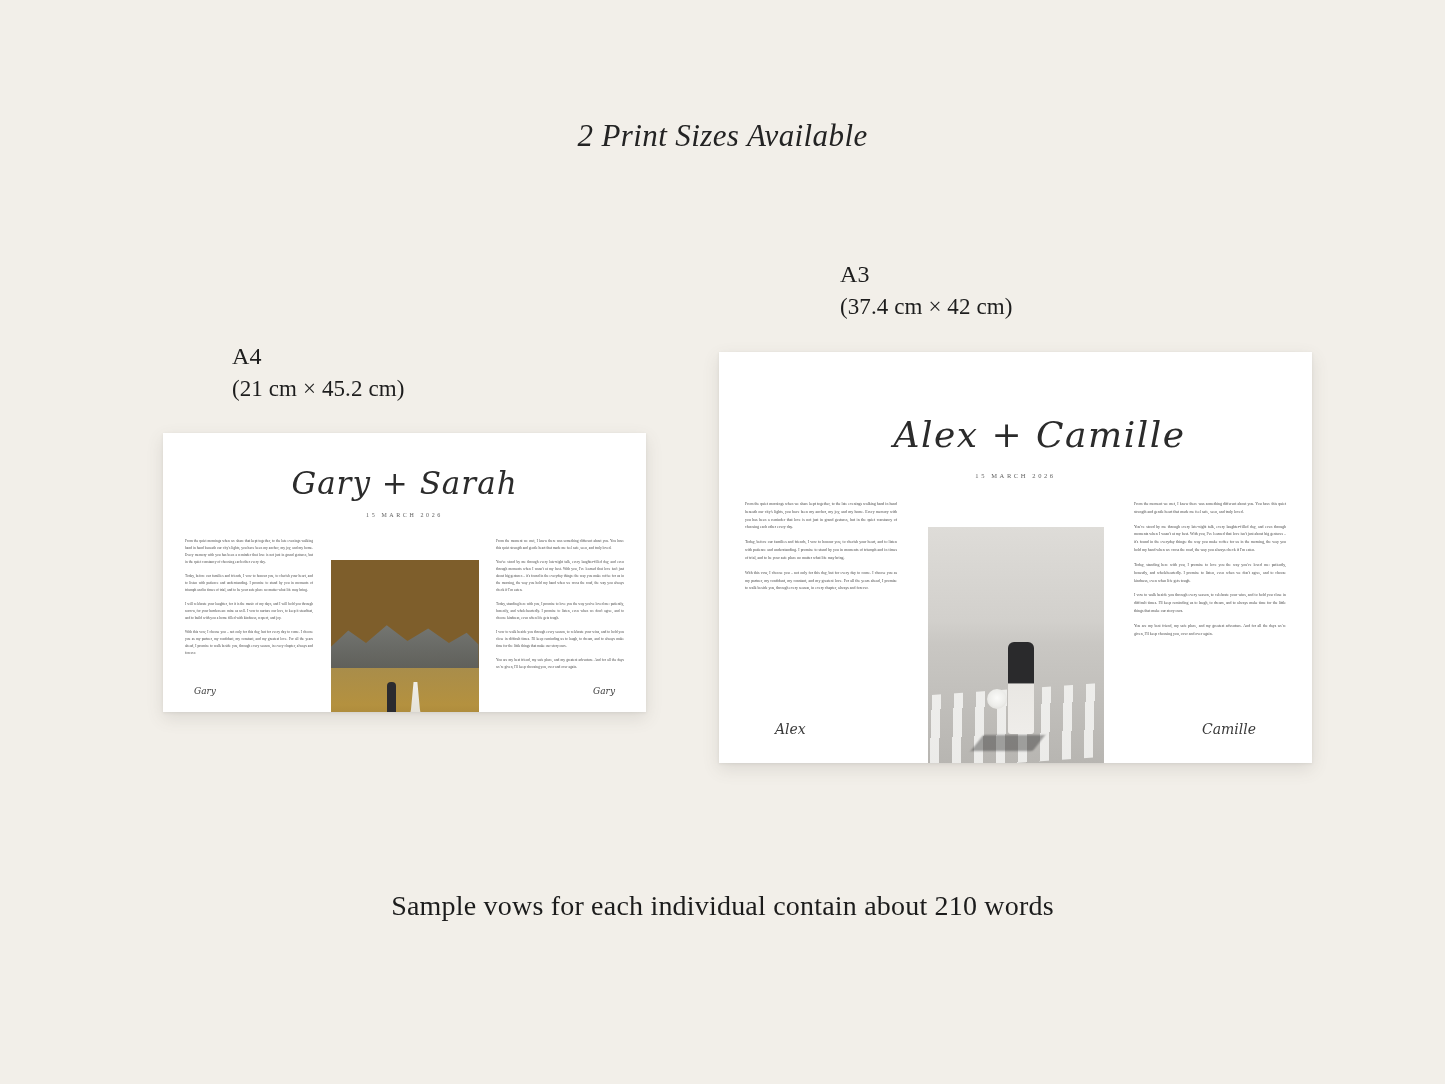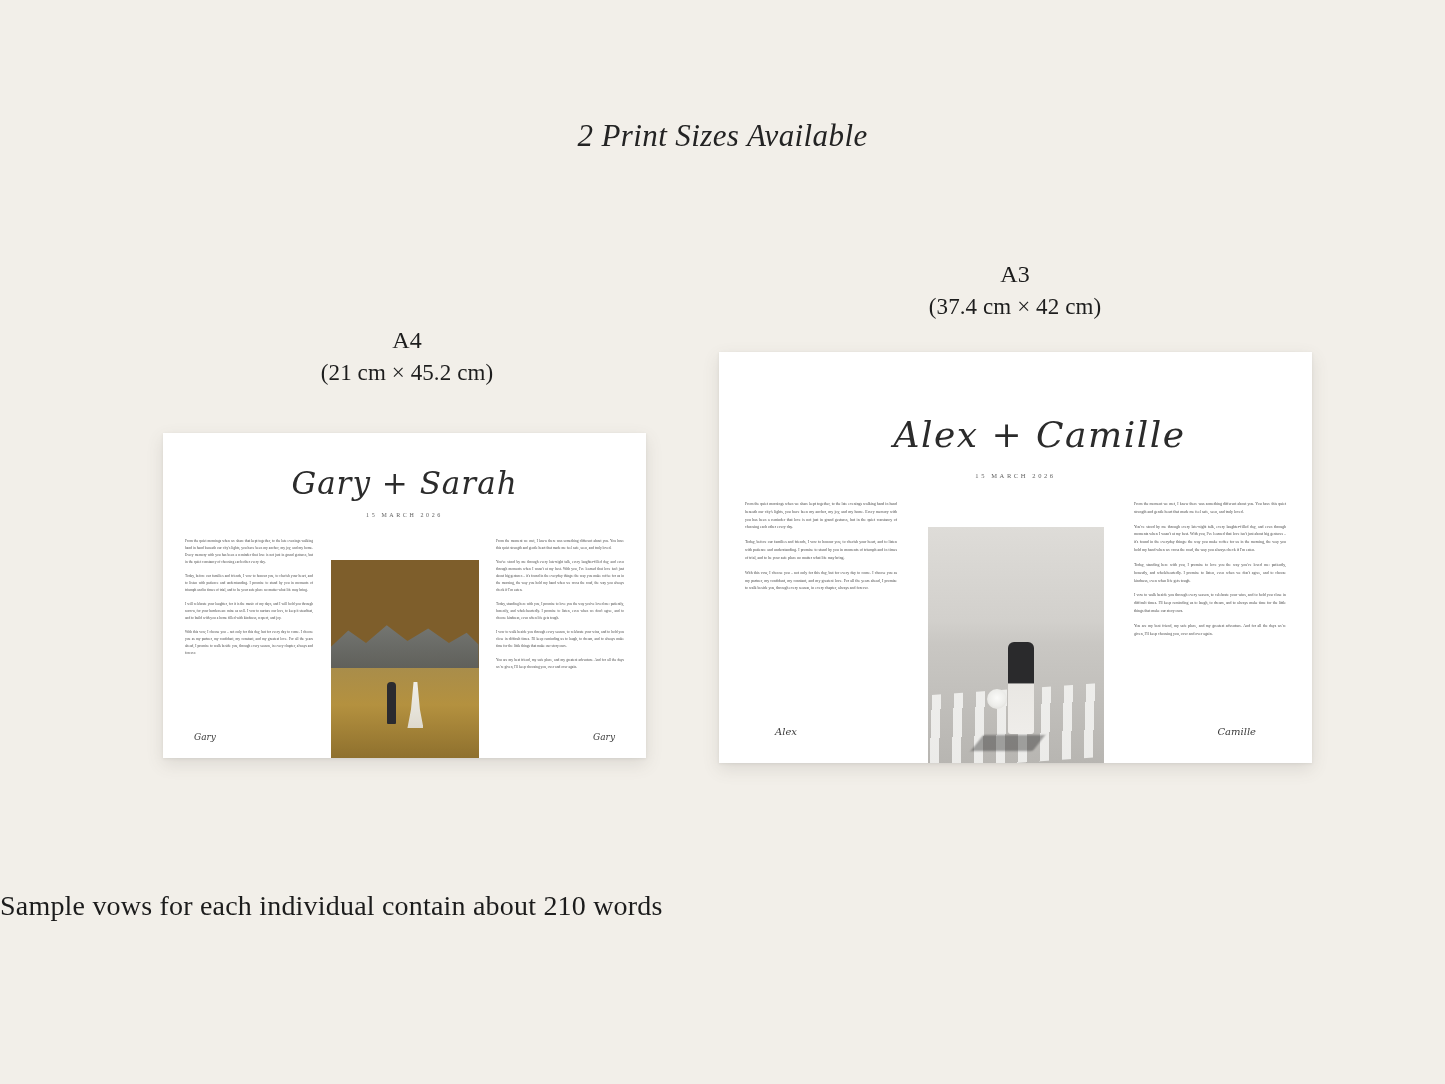--- a/index.html
+++ b/index.html
@@ -31,61 +31,61 @@
     font-family: "Liberation Serif", serif;
     font-style: italic;
     font-size: 31px;
     letter-spacing: 0.4px;
     color: #232323;
   }
 
   
   .size-caption {
     position: absolute;
-    text-align: center;
     color: #1d1d1d;
     font-family: "Liberation Serif", serif;
     line-height: 1.38;
   }
   .size-caption .size-name {
     display: block;
     font-size: 24px;
     letter-spacing: 0.2px;
   }
   .size-caption .size-dims {
     display: block;
     font-size: 23px;
     letter-spacing: 0.1px;
   }
-  #caption-a4 { left: 232px; top: 324px; width: 350px; }
+  #caption-a4 { left: 232px; top: 340px; width: 350px; }
   #caption-a3 { left: 840px; top: 258px; width: 350px; }
 
   
   .footer-note {
     position: absolute;
     top: 890px;
     left: 0;
     width: 100%;
+    text-align: center;
     font-size: 28px;
     color: #1c1c1c;
     letter-spacing: 0.2px;
   }
 
   
   .sheet {
     position: absolute;
     background: #fff;
     box-shadow: 0 6px 16px rgba(90, 85, 78, 0.14), 0 1px 3px rgba(90,85,78,0.10);
     overflow: hidden;
   }
   #sheet-a4 {
     left: 163px;
     top: 433px;
     width: 483px;
-    height: 325px;
+    height: 279px;
   }
   #sheet-a3 {
     left: 719px;
     top: 352px;
     width: 593px;
     height: 411px;
   }
   .sheet-inner {
     position: absolute;
     inset: 0;
@@ -245,21 +245,21 @@
   .signatures {
     position: absolute;
     left: 0; right: 0;
     display: flex;
     justify-content: space-between;
     font-family: "DejaVu Serif", serif;
     font-style: italic;
     color: #3a3a3a;
   }
   #sheet-a4 .signatures { bottom: 16px; padding: 0 31px; font-size: 9px; }
-  #sheet-a3 .signatures { bottom: 26px; padding: 0 56px; font-size: 10px; }
+  #sheet-a3 .signatures { bottom: 26px; padding: 0 56px; font-size: 14px; }
 </style>
 </head>
 <body>
 
 <div class="stage">
 
   <div class="headline">2 Print Sizes Available</div>
 
   <div class="size-caption" id="caption-a4">
     <span class="size-name">A4</span>

